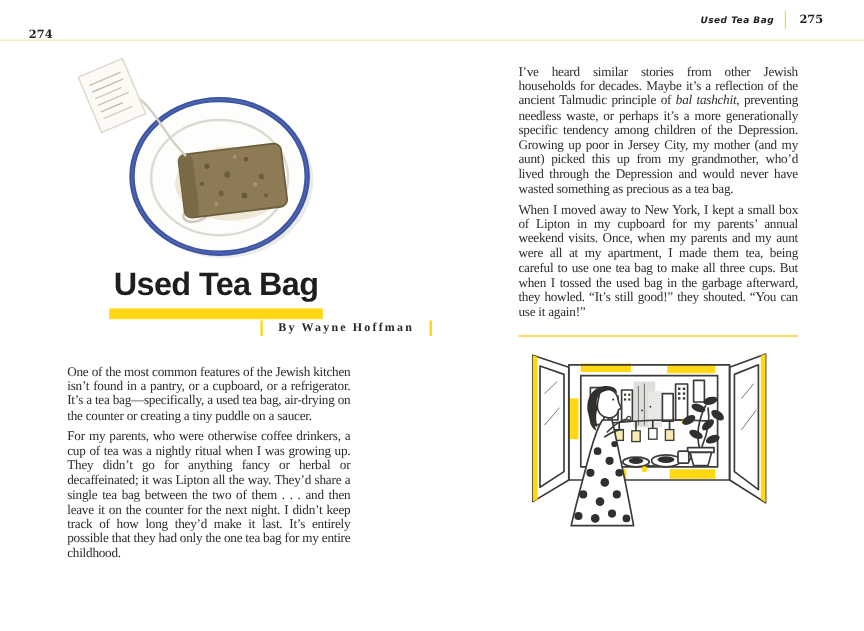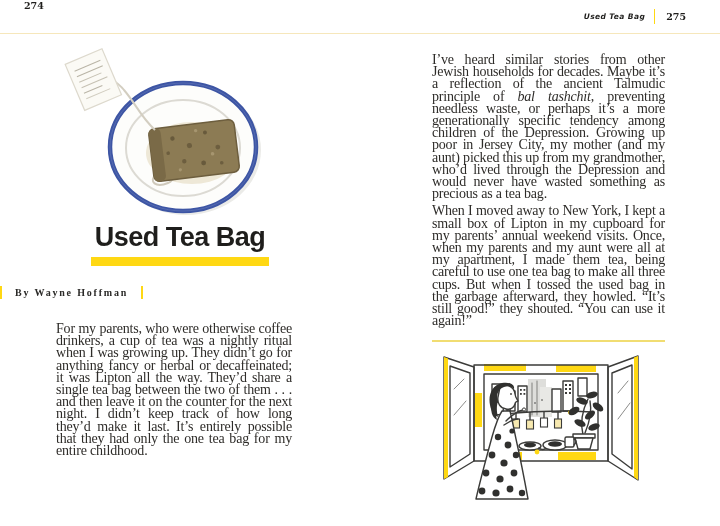--- a/index.html
+++ b/index.html
@@ -15,37 +15,37 @@
     width:720px;height:526px;overflow:hidden;background:#ffffff;
     font-family:"Liberation Serif",serif;color:var(--body-ink);
     position:relative;
   }
   .spread{position:relative;width:720px;height:526px;}
   .head-rule{position:absolute;left:0;top:33px;width:720px;height:1px;background:var(--pale-rule);}
   .page{position:absolute;top:0;height:526px;width:360px;}
   .page-left{left:0;}
   .page-right{left:360px;}
   .pn{font-family:"DejaVu Serif",serif;font-weight:bold;font-size:9.5px;color:var(--ink);}
-  .pn-left{position:absolute;left:24px;top:0;}
+  .pn-left{position:absolute;left:24px;top:24px;}
   
   .photo{margin:46px 0 0 52px;width:232px;height:172px;}
   .title{
     margin:4px 0 0;text-align:center;
     font-family:"Liberation Sans",sans-serif;font-weight:bold;
     font-size:27px;letter-spacing:-0.5px;color:var(--ink);line-height:30px;
   }
   .title-bar{width:178px;height:9px;margin:5px auto 0;background:var(--accent-yellow);}
-  .byline-row{display:flex;justify-content:flex-start;margin-top:20px;}
+  .byline-row{display:flex;justify-content:flex-end;margin-top:1px;}
   .byline{
     font-family:"Liberation Serif",serif;font-weight:bold;font-size:10px;
     letter-spacing:1.8px;color:#2a2927;
     border-left:2px solid var(--accent-yellow);border-right:2px solid var(--accent-yellow);
     padding:1px 13px;
   }
-  .body-text{font-size:14px;line-height:12.2px;text-align:justify;letter-spacing:-0.2px;color:var(--body-ink);}
+  .body-text{font-size:11px;line-height:12.2px;text-align:justify;letter-spacing:-0.2px;color:var(--body-ink);}
   .body-text p{margin:0 0 5px;}
   .body-text i{font-style:italic;}
   .page-left .body-text{margin:24px 0 0 56px;width:236px;}
   
   .rp-head{position:absolute;top:9px;right:34px;display:flex;align-items:center;}
   .run-title{
     font-family:"DejaVu Sans",sans-serif;font-weight:bold;font-style:italic;
     font-size:7.5px;letter-spacing:0.4px;color:var(--ink);margin-right:9px;
   }
   .run-div{width:1px;height:15px;background:var(--accent-yellow);margin-right:11px;}
@@ -111,20 +111,21 @@
       </svg>
     </div>
 
     <h1 class="title">Used Tea Bag</h1>
     <div class="title-bar"></div>
     <div class="byline-row">
       <span class="byline">By Wayne Hoffman</span>
     </div>
 
     <div class="body-text">
+        <p><span>One of the most common features of the Jewish kitchen isn’t found in a pantry, or a cupboard, or a refrigerator. It’s a tea bag—specifically, a used tea bag, air-drying on the counter or creating a tiny puddle on a saucer.</span></p>
         <p><span>For my parents, who were otherwise coffee drinkers, a cup of tea was a nightly ritual when I was growing up. They didn’t go for anything fancy or herbal or decaffeinated; it was Lipton all the way. They’d share a single tea bag between the two of them . . . and then leave it on the counter for the next night. I didn’t keep track of how long they’d make it last. It’s entirely possible that they had only the one tea bag for my entire childhood.</span></p>
       </div>
   </div>
 
   <div class="page page-right">
     <div class="rp-head">
       <span class="run-title">Used Tea Bag</span>
       <span class="run-div"></span>
       <span class="pn">275</span>
     </div>

